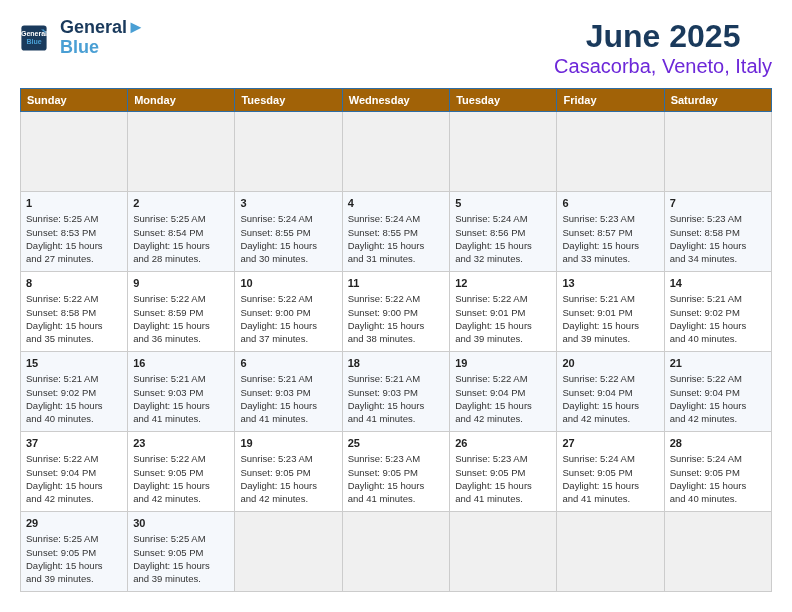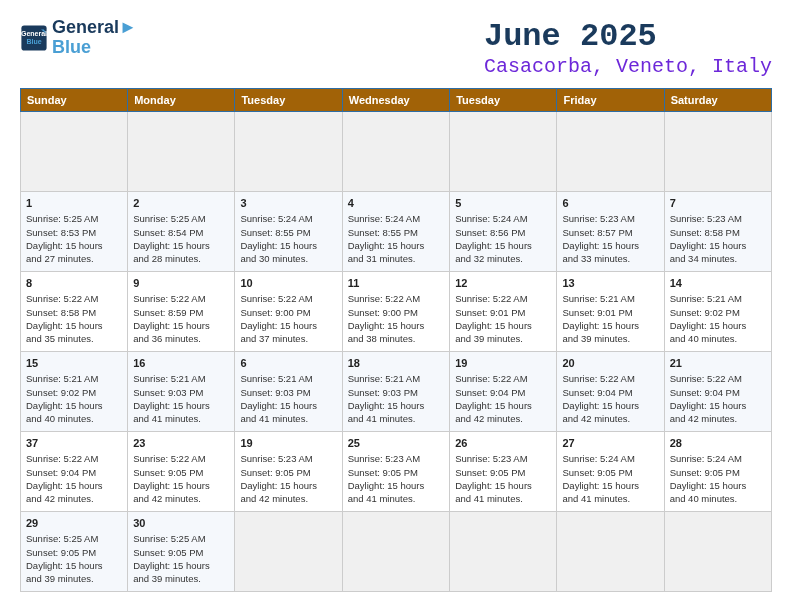--- a/index.html
+++ b/index.html
@@ -18,38 +18,37 @@
     }
     .header {
       display: flex;
       justify-content: space-between;
       align-items: flex-start;
       margin-bottom: 10px;
     }
     .logo {
       display: flex;
       align-items: center;
-      gap: 4px;
+      gap: 12px;
     }
     .logo-text {
       font-size: 18px;
       font-weight: bold;
       color: #1a3a5c;
       line-height: 1.1;
     }
     .logo-text span {
       color: #4a9fd4;
     }
     .logo-icon {
       width: 28px;
       height: 28px;
     }
     .title-block {
-      text-align: left;
-      font-family: Liberation Mono, monospace;
+      text-align: center;
     }
     .title-block h1 {
       font-size: 32px;
       font-weight: bold;
       color: #1a3a5c;
     }
     .title-block h2 {
       font-size: 20px;
       font-weight: normal;
       color: #6d28d9;

